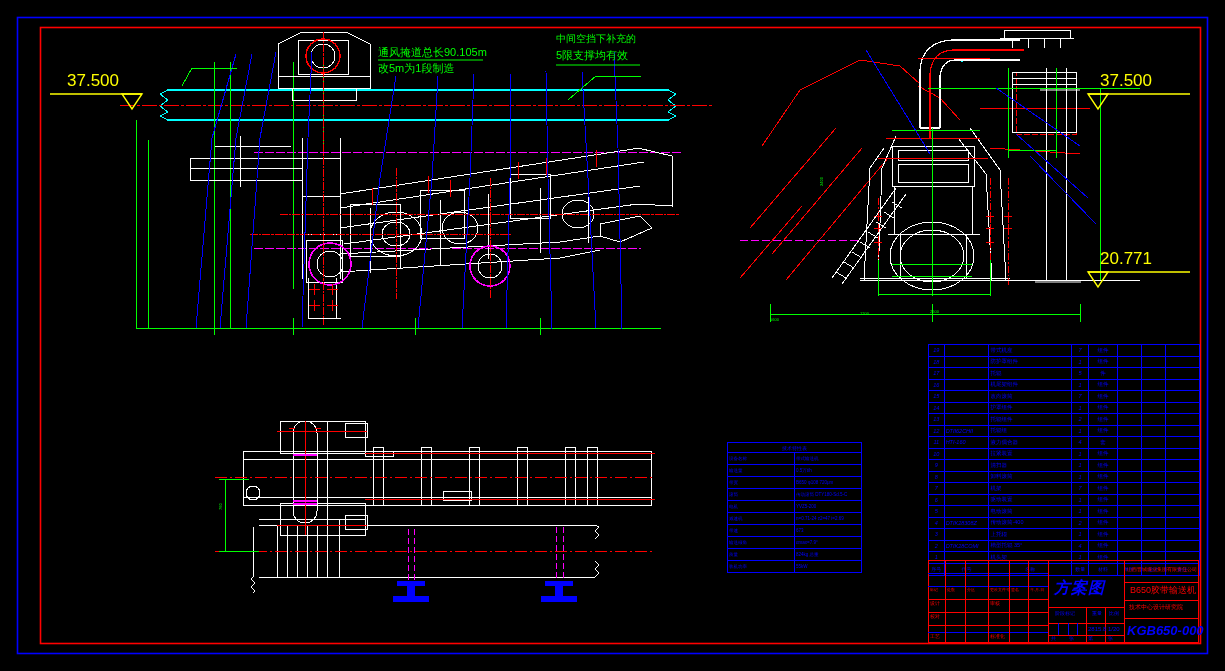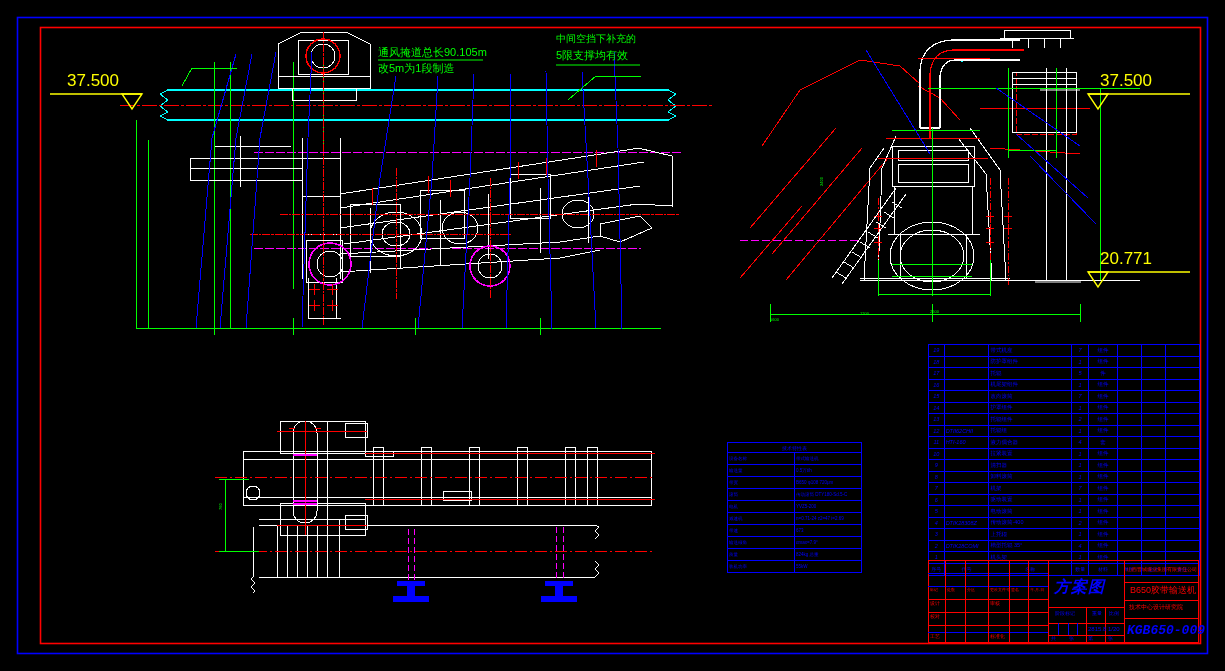--- a/index.html
+++ b/index.html
@@ -8,21 +8,21 @@
   #stage{position:relative;width:1225px;height:671px;background:#000;}
   .abs{position:absolute;}
   svg{display:block;}
   .lbl{position:absolute;white-space:nowrap;line-height:1;}
   .yel{color:#ffff00;}
   .grn{color:#00ff00;}
   .blu{color:#0000ff;}
   .red{color:#ff0000;}
   .tiny{font-size:4px;}
   .xl{font-size:17px;}
-  .ital{font-style:italic;font-family:Liberation Mono, monospace;}
+  .ital{font-style:italic;font-family:Liberation Sans, sans-serif;}
   .bold{font-weight:bold;}
 </style>
 </head>
 <body>
 
 <div id="stage">
 
   <svg class="abs" style="left:0;top:0" width="1225" height="671">
     <rect x="17.5" y="17.5" width="1190" height="636" fill="none" stroke="#0000ff" stroke-width="1.6"></rect>
     <rect x="40.5" y="27.5" width="1160" height="616" fill="none" stroke="#ff0000" stroke-width="1.6"></rect>
@@ -738,21 +738,21 @@
         <line x1="196" y1="22" x2="271" y2="22"></line>
         <line x1="196" y1="40" x2="271" y2="40"></line>
         <line x1="196" y1="58" x2="271" y2="58"></line>
       </g>
     </svg>
 
     <div class="lbl blu bold ital" style="left:126px;top:20px;font-size:16px;letter-spacing:1px;">方案图</div>
     <div class="lbl red" style="left:199px;top:7px;font-size:5px;">山西晋城煤业集团有限责任公司</div>
     <div class="lbl red" style="left:202px;top:26px;font-size:9px;">B650胶带输送机</div>
     <div class="lbl red" style="left:201px;top:44px;font-size:6px;">技术中心设计研究院</div>
-    <div class="lbl blu bold ital" style="left:199px;top:64px;font-size:13px;">KGB650-009</div>
+    <div class="lbl blu bold ital" style="left:199px;top:64px;font-size:13px;">KGB650-000</div>
     <div class="lbl blu" style="left:127px;top:51px;font-size:5px;">阶段标记</div>
     <div class="lbl blu" style="left:164px;top:51px;font-size:5px;">重量</div>
     <div class="lbl blu" style="left:181px;top:51px;font-size:5px;">比例</div>
     <div class="lbl blu" style="left:160px;top:66px;font-size:6px;">2815.8</div>
     <div class="lbl blu" style="left:180px;top:66px;font-size:6px;">1/20</div>
     <div class="lbl blu" style="left:123px;top:76px;font-size:5px;">共</div>
     <div class="lbl blu" style="left:141px;top:76px;font-size:5px;">张</div>
     <div class="lbl blu" style="left:160px;top:76px;font-size:5px;">第</div>
     <div class="lbl blu" style="left:180px;top:76px;font-size:5px;">张</div>
 

